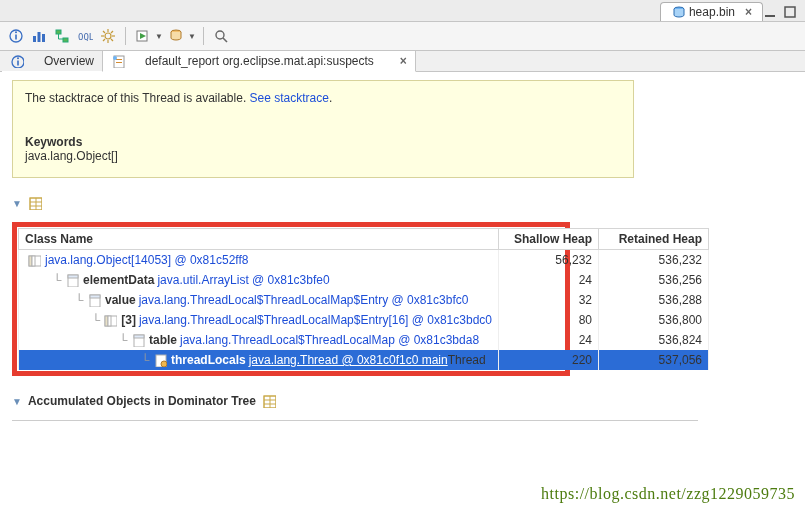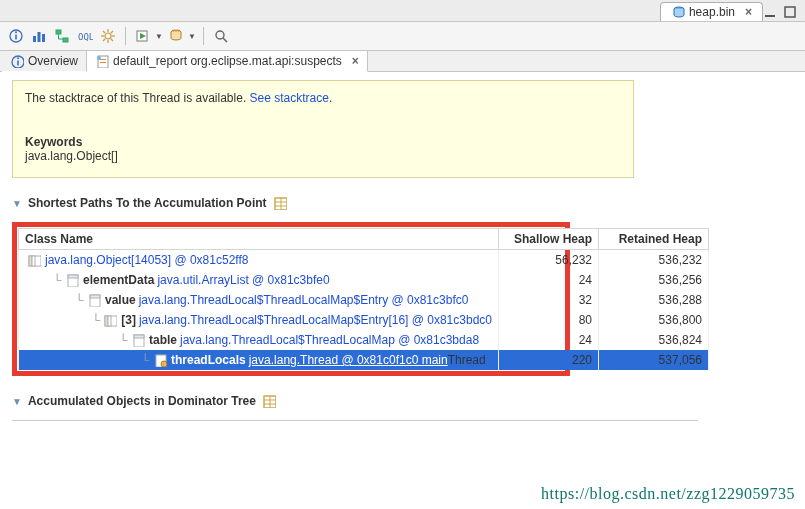--- a/index.html
+++ b/index.html
@@ -48,21 +48,21 @@
   .sub-tab-bar {
     display:flex;
     align-items:center;
     background:#f0f0f0;
     border-bottom:1px solid #c5c5c5;
     padding:0 2px;
   }
   .sub-tab {
     display:inline-flex;
     align-items:center;
-    gap:4px;
+    gap:20px;
     padding:3px 8px;
     border-right:1px solid #c5c5c5;
     background:#fff;
     border-bottom:1px solid #fff;
     margin-bottom:-1px;
     text-align:center;
   }
   .sub-tab.inactive { background:#f0f0f0; }
   .close-x { color:#666; font-weight:bold; margin-left:6px; }
   .content { padding:8px 12px; }
@@ -115,21 +115,21 @@
   .indent { display:inline-block; }
   .treeline { display:inline-block; width:16px; text-align:center; color:#999; }
   .node-icon { width:14px; height:14px; margin-right:4px; flex-shrink:0; }
   .row.sel td { background:#2b6cd6; color:#fff; }
   .row.sel .link { color:#fff; text-decoration:underline; }
   .row.sel .field { color:#fff; }
   .field { color:#333; font-weight:bold; margin-right:3px; }
   .non-link { color:#333; }
   .watermark {
     position:absolute; bottom:6px; right:10px;
-    color:#0f766e; font-family:Georgia, serif; font-size:16px; letter-spacing:0.5px;margin-top:48px;
+    color:#4d7c0f; font-family:Georgia, serif; font-size:16px; letter-spacing:0.5px;margin-top:48px;
   }
   .bottom-rule { border-top:1px solid #ccc; margin-top:8px; width:686px; }
 </style>
 </head>
 <body>
 
 <svg width="0" height="0" style="position:absolute">
   <defs>
     <g id="ic-db">
         <ellipse cx="8" cy="4" rx="5" ry="2" fill="#6fb4f3" stroke="#2b6cb0"></ellipse>
@@ -299,21 +299,20 @@
   <div class="info-box">
     <div class="stack">
       <span>The stacktrace of this Thread is available. </span><span class="link">See stacktrace</span><span>.</span>
     </div>
     <div class="kw-h">Keywords</div>
     <div>java.lang.Object[]</div>
   </div>
 
   <div class="section-h">
     <span class="tri">▼</span>
-    <span>Shortest Paths To the Accumulation Point</span>
     <svg class="sh-icon">
         <use href="#ic-sheet"></use>
       </svg>
   </div>
 
   <div class="red-frame">
     <table class="tree">
       <colgroup>
           <col style="width:480px">
           <col style="width:100px">

